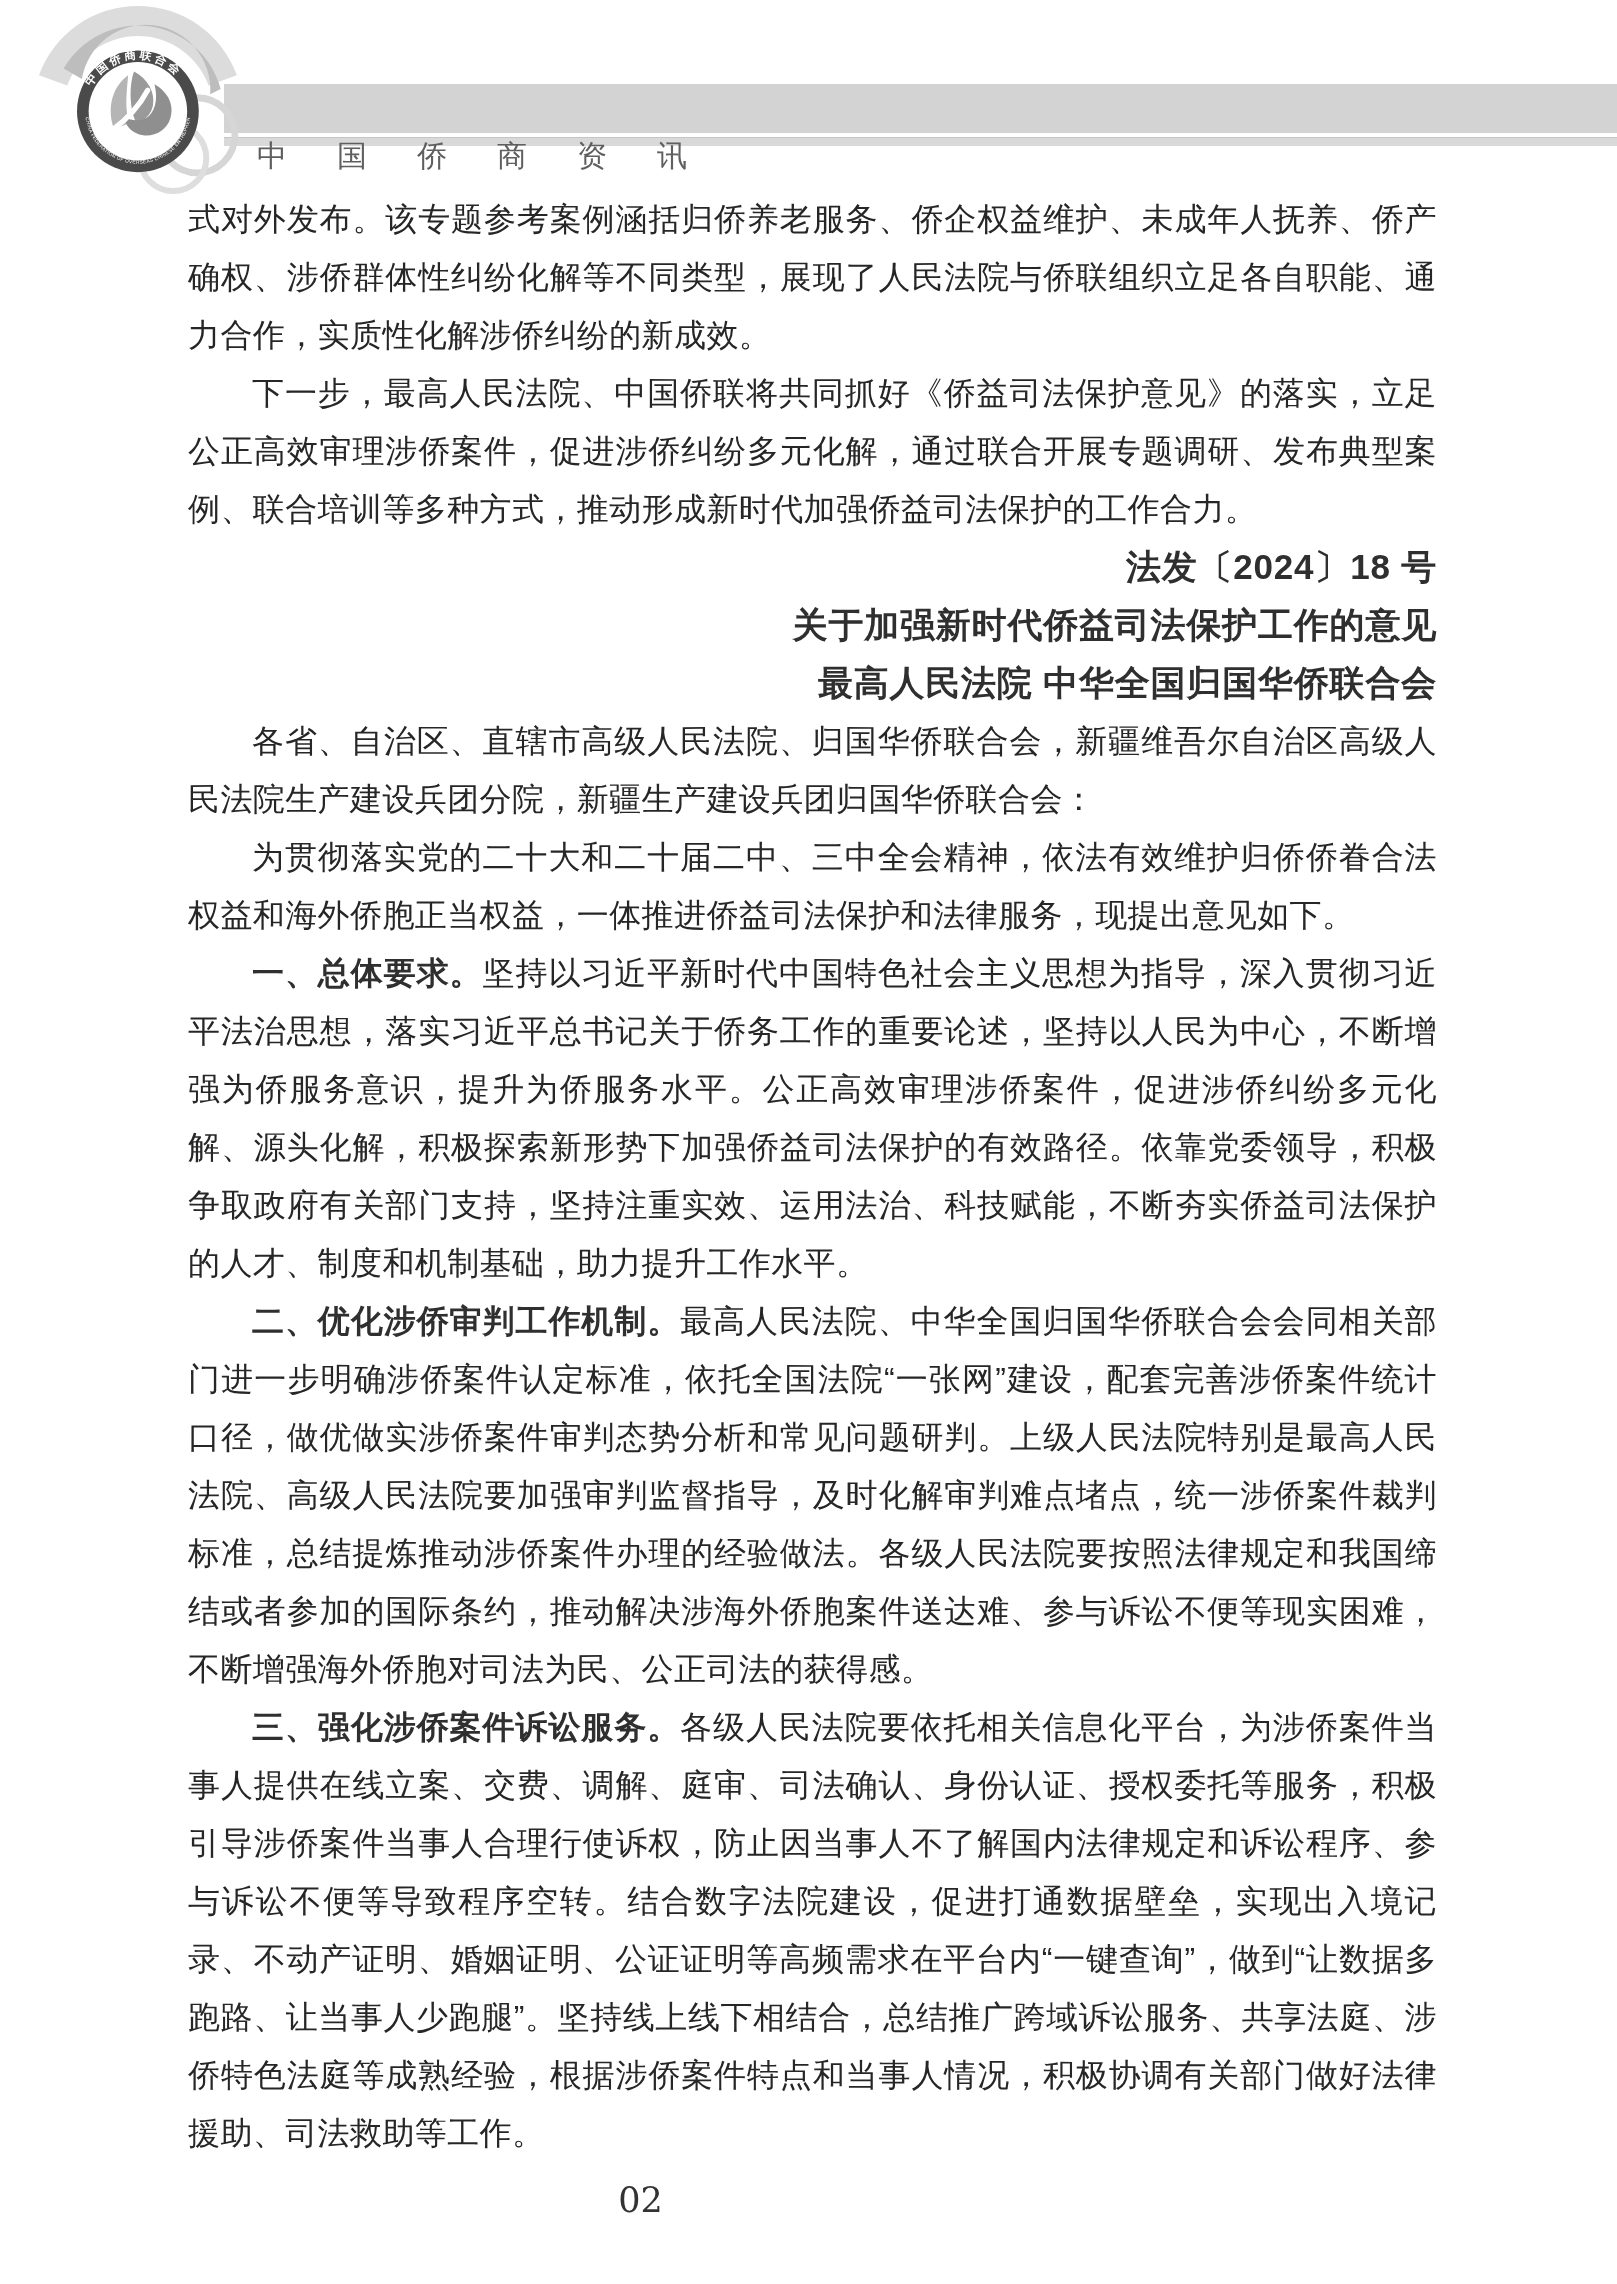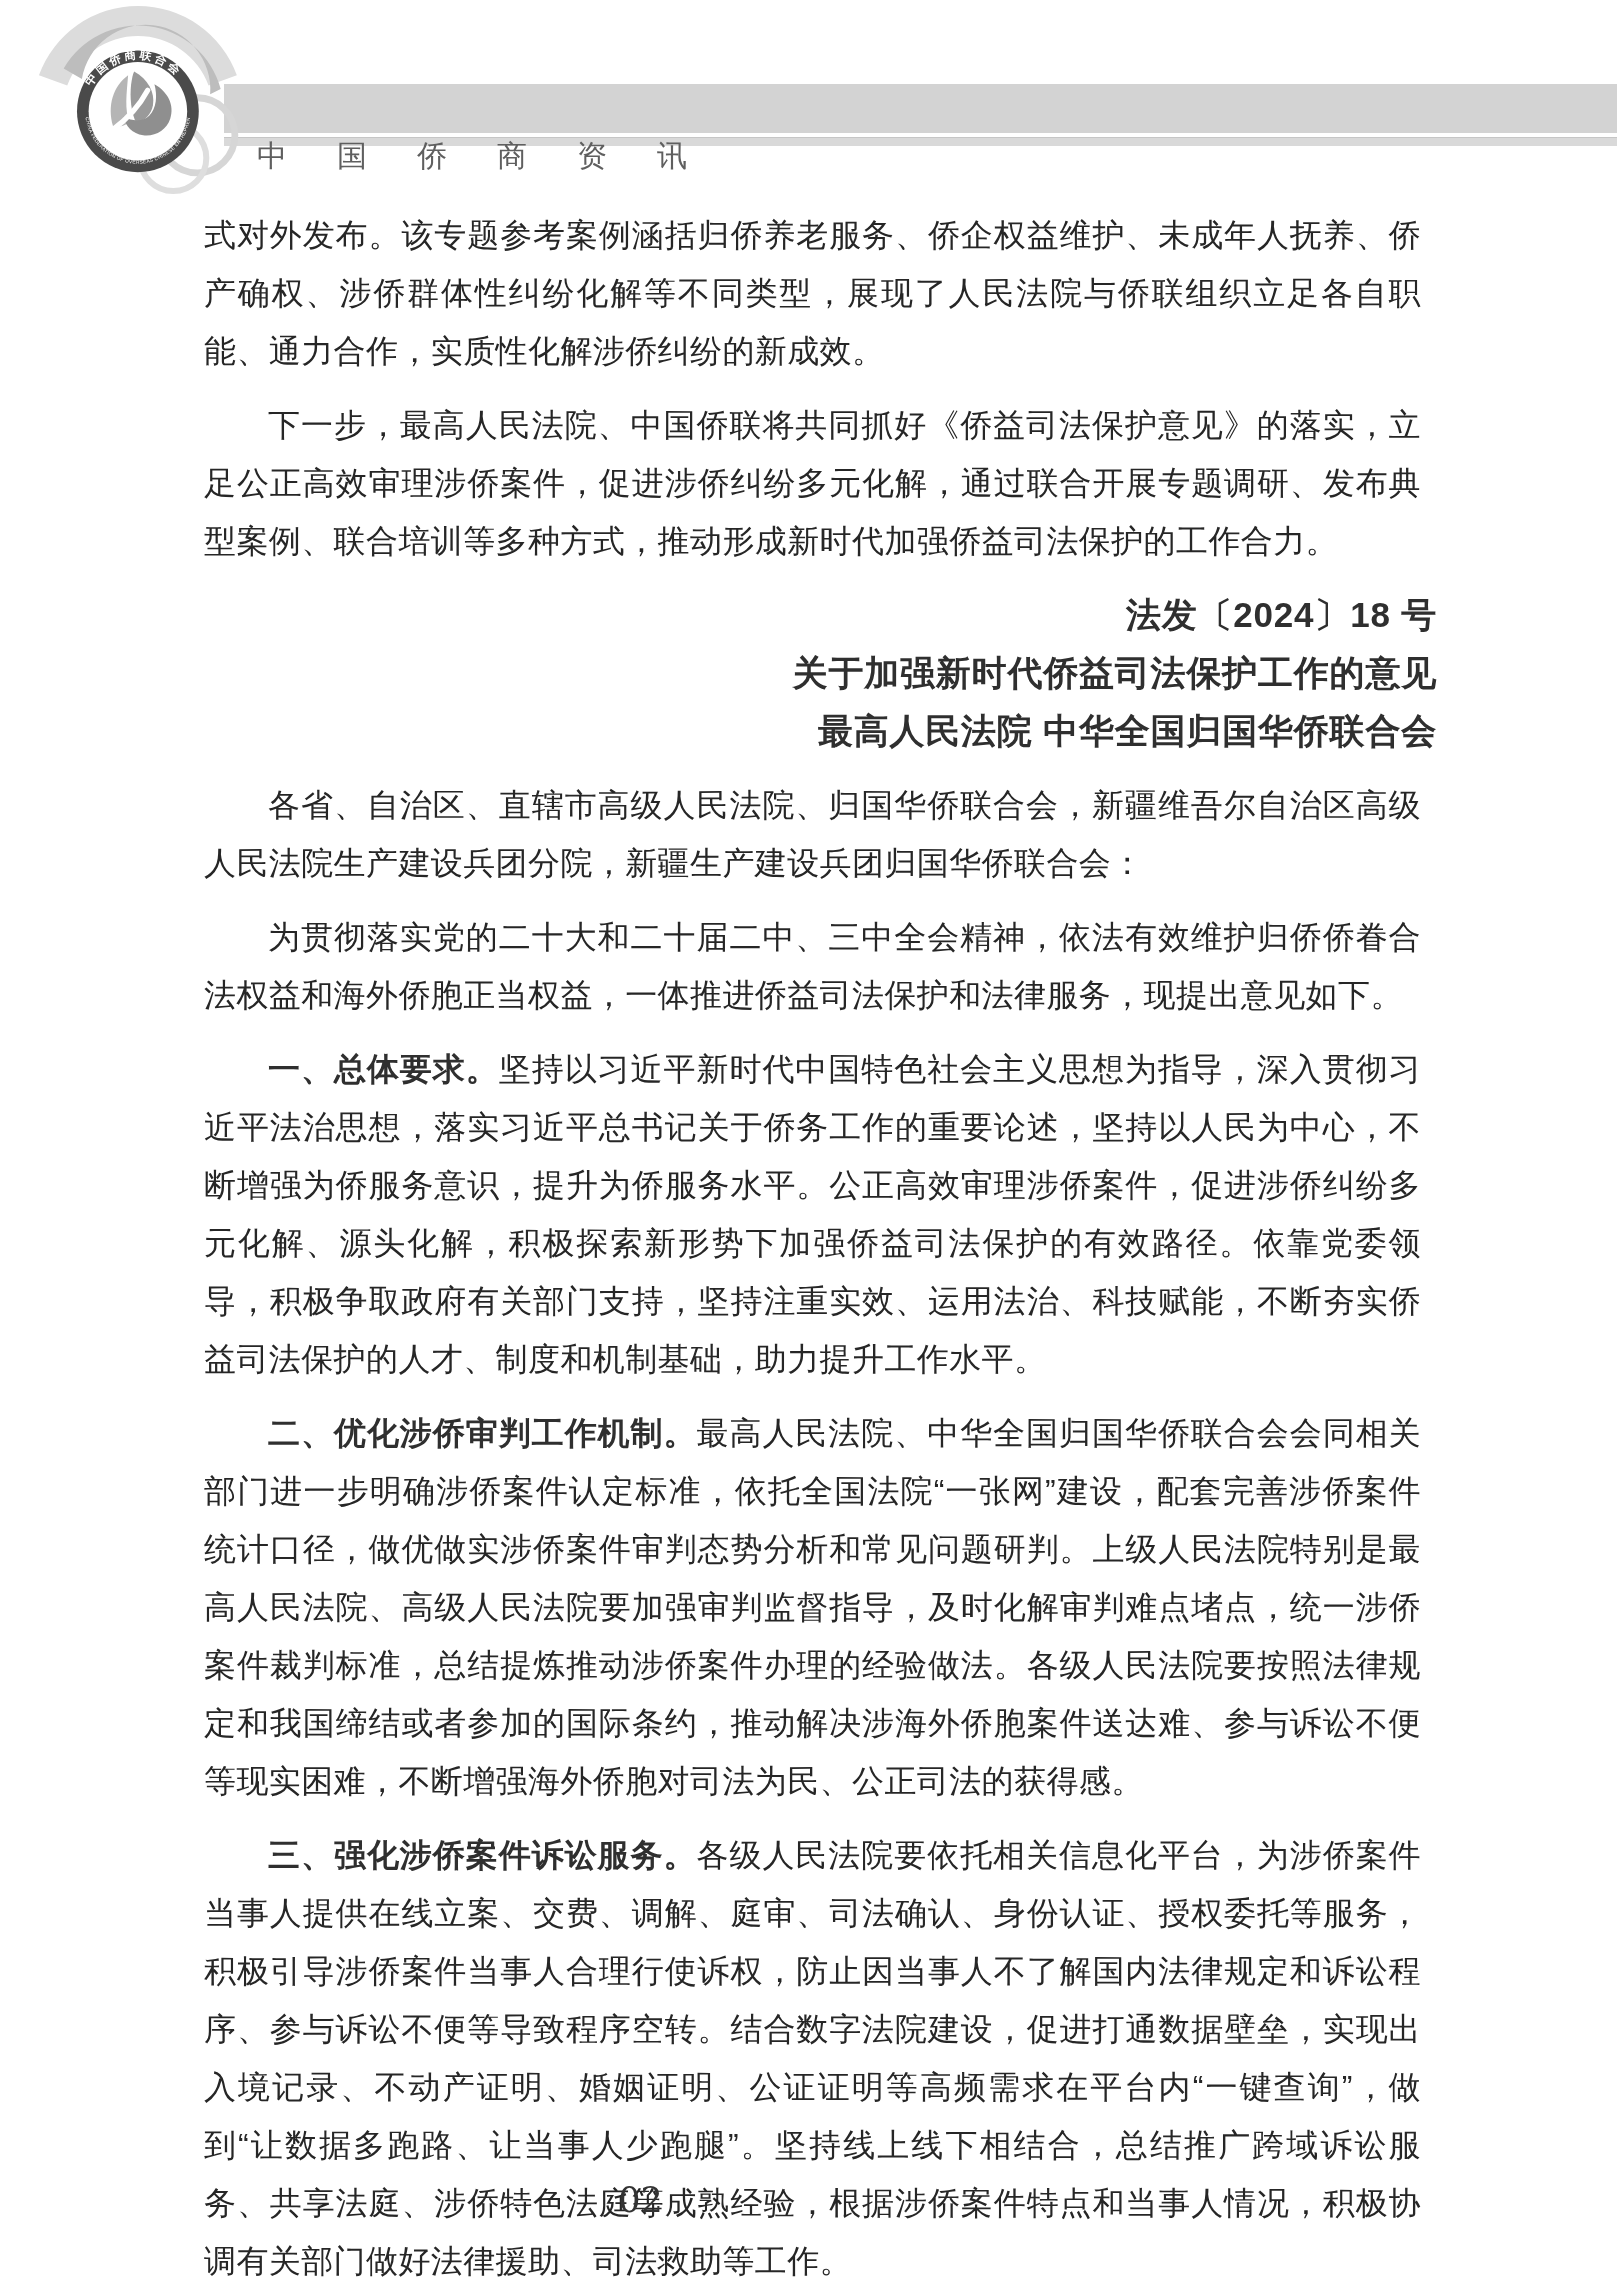--- a/index.html
+++ b/index.html
@@ -33,21 +33,21 @@
   }
   .logo-svg{position:absolute;left:0;top:0;z-index:2;}
 
   
   .doc-body{
     position:absolute;left:188px;top:190px;width:1249px;
     font-size:32px;line-height:58px;
     text-align:justify;text-justify:inter-character;
     letter-spacing:0.4px;
   }
-  .doc-body p{margin:16px;text-indent:2em;}
+  .doc-body p{margin:0;text-indent:2em;}
   .doc-body p.noindent{text-indent:0;}
   .doc-heading{
     margin:0;font-size:35px;line-height:58px;
     text-align:right;text-indent:0;
     font-weight:bold;color:#2f2f2f;letter-spacing:0.8px;
   }
   .lead{font-weight:bold;color:#2f2f2f;}
 
   
   .page-number{

